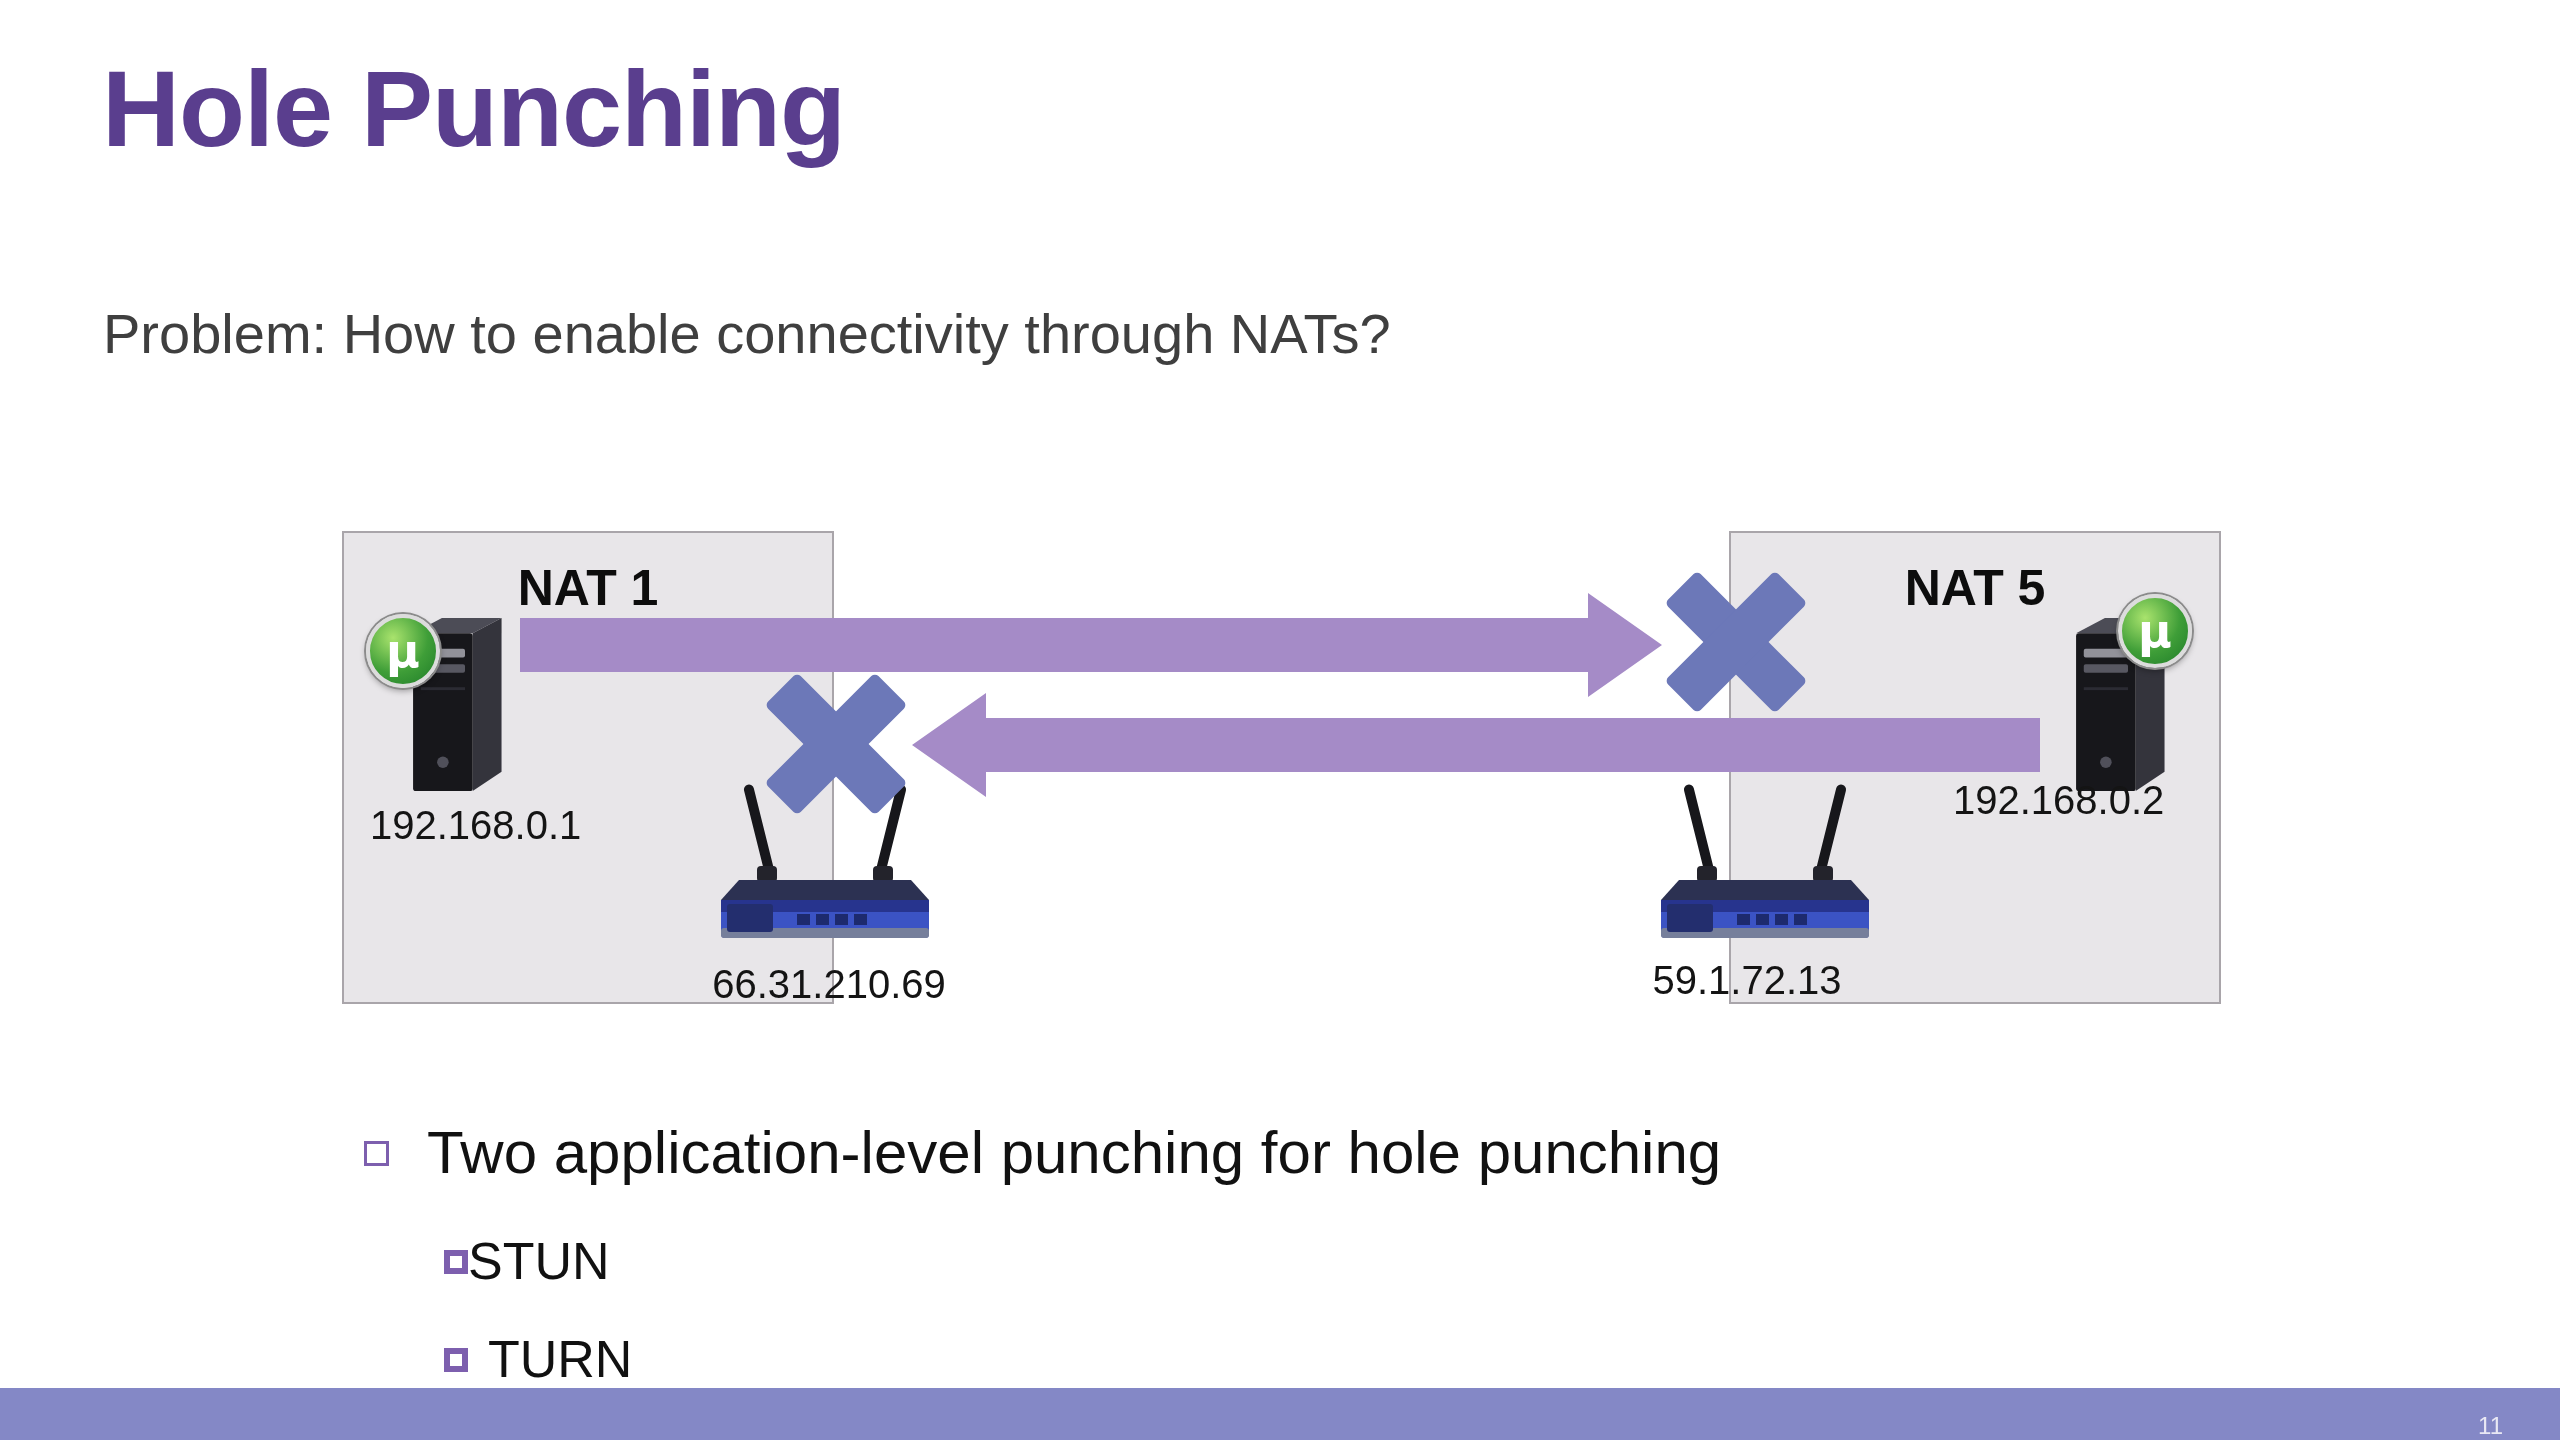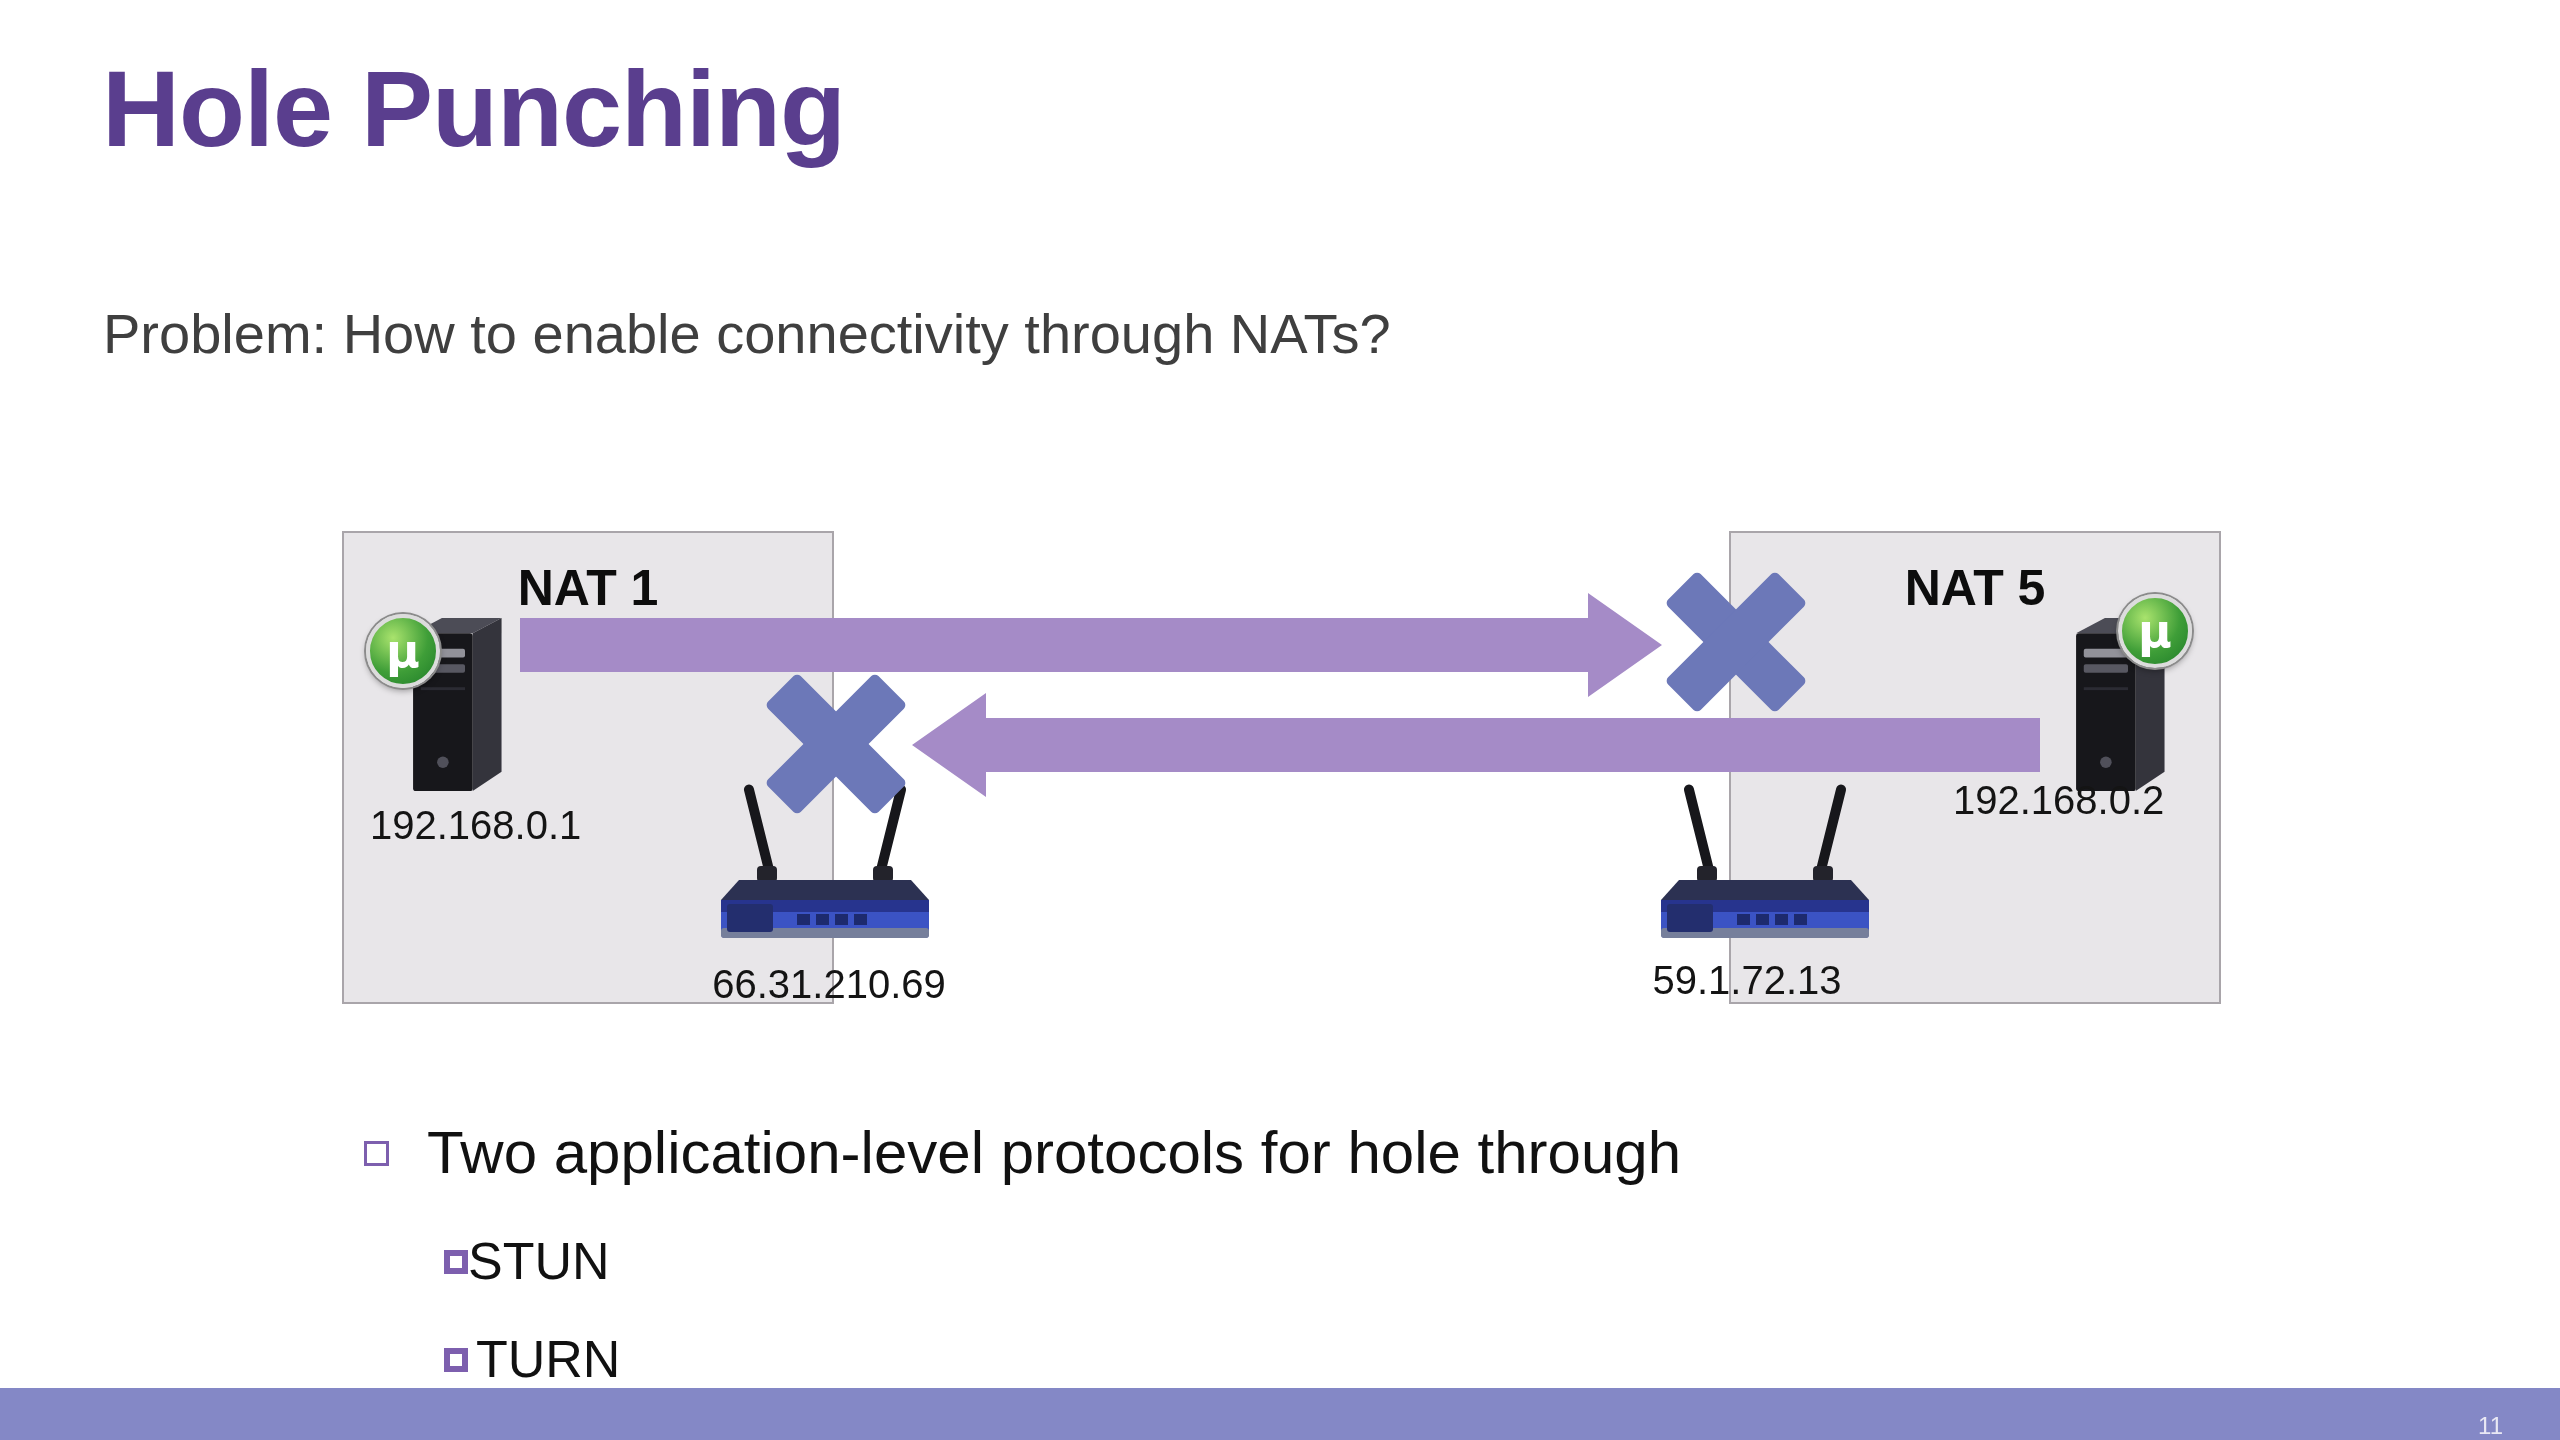--- a/index.html
+++ b/index.html
@@ -49,21 +49,21 @@
 
   
   .overlay{position:absolute;left:0;top:0;width:2560px;height:1440px;pointer-events:none;}
   .arrow{fill:var(--arrow-color,#a58bc7);}
   .xmark rect{fill:var(--x-color,#6c78b8);}
 
   
   .bullet-row{position:absolute;display:flex;align-items:center;color:#111;line-height:1.1;}
   .bullet-main{left:364px;top:1120px;font-size:60px;gap:38px;}
   .bullet-sub-1{left:444px;top:1233px;font-size:52px;}
-  .bullet-sub-2{left:444px;top:1331px;font-size:52px;gap:8px;}
+  .bullet-sub-2{left:444px;top:1331px;font-size:52px;gap:20px;}
   .sq-hollow{width:19px;height:19px;border:3px solid var(--bullet-color,#7d5fae);
     background:#fff;flex:0 0 auto;}
   .sq-small{width:12px;height:12px;border:6px solid var(--bullet-color,#7d5fae);
     background:#fff;flex:0 0 auto;}
 
   
   .footer-bar{position:absolute;left:0;bottom:0;width:100%;height:52px;box-sizing:border-box;
     background:var(--footer-bar-color,#8488c6);display:flex;align-items:flex-end;
     justify-content:flex-end;padding-right:57px;}
   .page-num{font-size:24px;color:var(--page-number-color,#e9e8f4);}
@@ -157,21 +157,21 @@
     </g>
   </svg>
 
   <div class="ip ip-host-1">192.168.0.1</div>
   <div class="ip ip-host-2">192.168.0.2</div>
   <div class="ip ip-router-1">66.31.210.69</div>
   <div class="ip ip-router-2">59.1.72.13</div>
 
   <div class="bullet-row bullet-main">
     <span class="sq-hollow"></span>
-    <span>Two application-level protocols for hole through</span>
+    <span>Two application-level punching for hole punching</span>
   </div>
   <div class="bullet-row bullet-sub-1">
     <span class="sq-small"></span>
     <span>STUN</span>
   </div>
   <div class="bullet-row bullet-sub-2">
     <span class="sq-small"></span>
     <span>TURN</span>
   </div>
 

